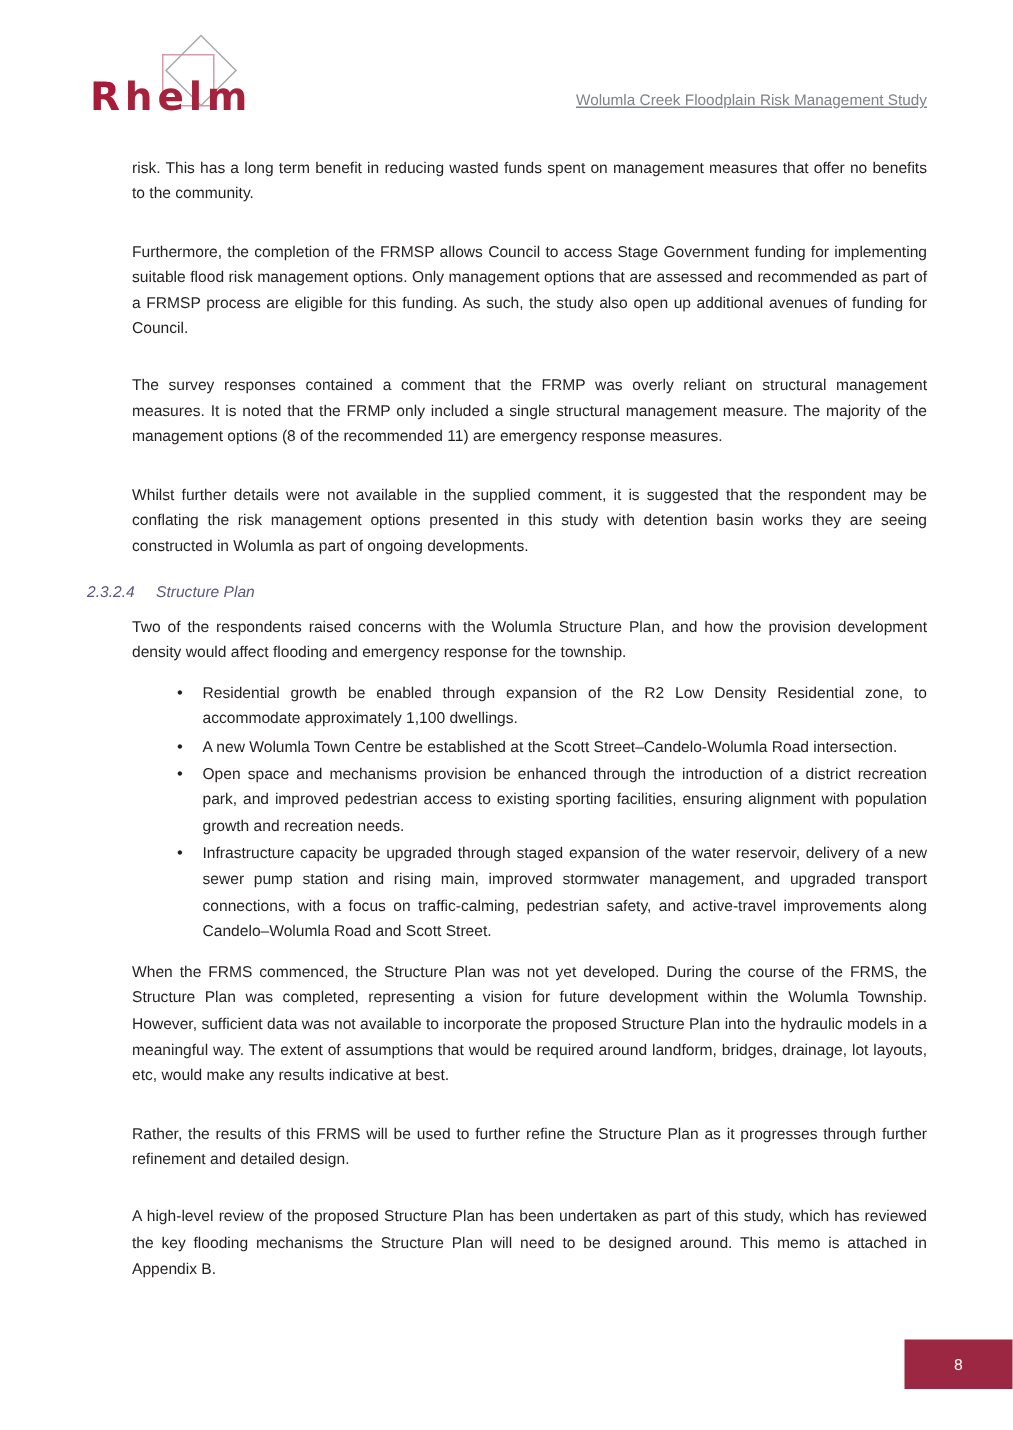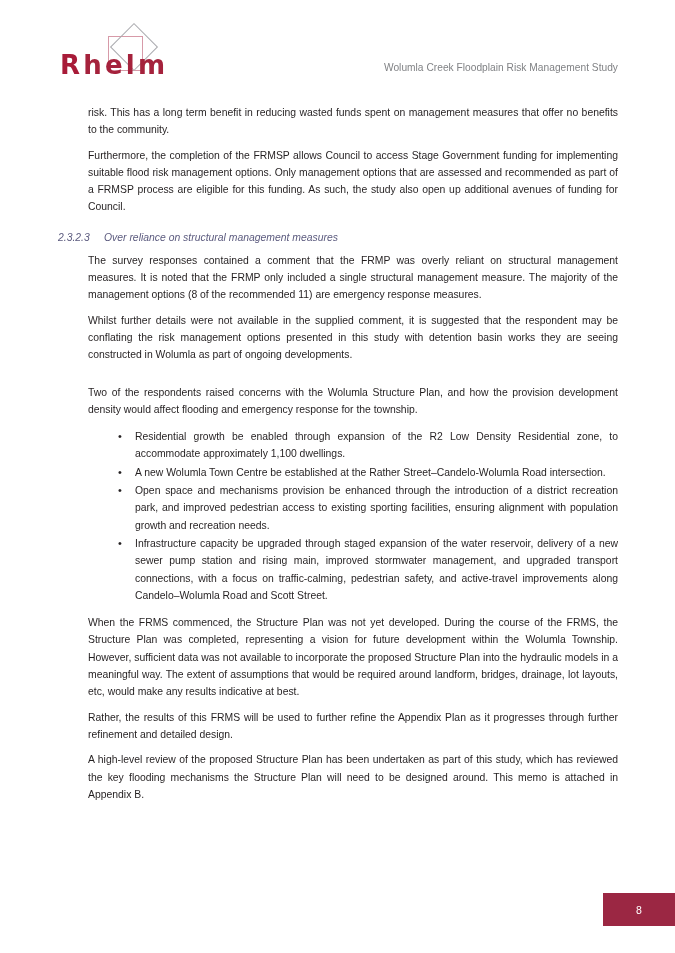--- a/index.html
+++ b/index.html
@@ -67,39 +67,40 @@
 
   .header-title {
     position: absolute;
     right: 57px;
     top: 62px;
     font-family: "Liberation Sans", sans-serif;
     font-size: 10.2px;
     color: #808285;
     letter-spacing: 0.02px;
     white-space: nowrap;
+    text-decoration: underline;
   }
 
   
   .content {
     position: absolute;
     left: 0;
     top: 104px;
     width: 675px;
   }
 
   .para {
     margin: 0 57px 0 88px;
     font-size: 10.4px;
     line-height: 17.3px;
     text-align: justify;
     text-justify: inter-word;
     color: #231f20;
   }
-  .para + .para { margin-top: 8px; }
+  .para + .para { margin-top: 21px; }
 
   .heading {
     margin: 0 57px 0 58px;
     font-size: 10.4px;
     font-style: italic;
     color: #5b5a7e;
     line-height: 16px;
     display: flex;
   }
   .heading .h-num {
@@ -166,51 +167,51 @@
   <div class="header-title">Wolumla Creek Floodplain Risk Management Study</div>
 </div>
 
 <div class="content">
 
   <p class="para">risk. This has a long term benefit in reducing wasted funds spent on management measures that offer no benefits to the community.</p>
 
   <p class="para">Furthermore, the completion of the FRMSP allows Council to access Stage Government funding for implementing suitable flood risk management options. Only management options that are assessed and recommended as part of a FRMSP process are eligible for this funding. As such, the study also open up additional avenues of funding for Council.</p>
 
   <div class="sp-before-heading"></div>
+  <div class="sp-after-heading"></div>
+
+  <p class="para">The survey responses contained a comment that the FRMP was overly reliant on structural management measures. It is noted that the FRMP only included a single structural management measure. The majority of the management options (8 of the recommended 11) are emergency response measures.</p>
+
+  <p class="para">Whilst further details were not available in the supplied comment, it is suggested that the respondent may be conflating the risk management options presented in this study with detention basin works they are seeing constructed in Wolumla as part of ongoing developments.</p>
+
+  <div class="sp-before-heading"></div>
   <div class="heading">
-    <span class="h-num">2.3.2.3</span>
-    <span class="h-text">Over reliance on structural management measures</span>
+    <span class="h-num">2.3.2.4</span>
+    <span class="h-text">Structure Plan</span>
   </div>
   <div class="sp-after-heading"></div>
 
-  <p class="para">The survey responses contained a comment that the FRMP was overly reliant on structural management measures. It is noted that the FRMP only included a single structural management measure. The majority of the management options (8 of the recommended 11) are emergency response measures.</p>
-
-  <p class="para">Whilst further details were not available in the supplied comment, it is suggested that the respondent may be conflating the risk management options presented in this study with detention basin works they are seeing constructed in Wolumla as part of ongoing developments.</p>
-
-  <div class="sp-before-heading"></div>
-  <div class="sp-after-heading"></div>
-
   <p class="para">Two of the respondents raised concerns with the Wolumla Structure Plan, and how the provision development density would affect flooding and emergency response for the township.</p>
 
 
 
   <div class="sp-para"></div>
 
   <ul class="bullets" id="bullet-list">
       <li><span class="bullet-dot">•</span><b>Residential growth be enabled</b><span> through expansion of the R2 Low Density Residential zone, to accommodate approximately 1,100 dwellings.</span></li>
-      <li><span class="bullet-dot">•</span><b>A new Wolumla Town Centre be established</b><span> at the Rather Street–Candelo-Wolumla Road intersection.</span></li>
+      <li><span class="bullet-dot">•</span><b>A new Wolumla Town Centre be established</b><span> at the Scott Street–Candelo-Wolumla Road intersection.</span></li>
       <li><span class="bullet-dot">•</span><b>Open space and mechanisms provision be enhanced</b><span> through the introduction of a district recreation park, and improved pedestrian access to existing sporting facilities, ensuring alignment with population growth and recreation needs.</span></li>
       <li><span class="bullet-dot">•</span><b>Infrastructure capacity be upgraded</b><span> through staged expansion of the water reservoir, delivery of a new sewer pump station and rising main, improved stormwater management, and upgraded transport connections, with a focus on traffic-calming, pedestrian safety, and active-travel improvements along Candelo–Wolumla Road and Scott Street.</span></li>
     </ul>
 
   <div class="sp-para"></div>
 
   <p class="para">When the FRMS commenced, the Structure Plan was not yet developed. During the course of the FRMS, the Structure Plan was completed, representing a vision for future development within the Wolumla Township. However, sufficient data was not available to incorporate the proposed Structure Plan into the hydraulic models in a meaningful way. The extent of assumptions that would be required around landform, bridges, drainage, lot layouts, etc, would make any results indicative at best.</p>
 
-  <p class="para">Rather, the results of this FRMS will be used to further refine the Appendix Plan as it progresses through further refinement and detailed design.</p>
+  <p class="para">Rather, the results of this FRMS will be used to further refine the Structure Plan as it progresses through further refinement and detailed design.</p>
 
   <p class="para"><span>A high-level review of the proposed Structure Plan has been undertaken as part of this study, which has reviewed the key flooding mechanisms the Structure Plan will need to be designed around. This memo is attached in </span><b>Appendix B</b><span>.</span></p>
 
 </div>
 
 <div class="footer-page">
   <span>8</span>
 </div>
 
 </body></html>

